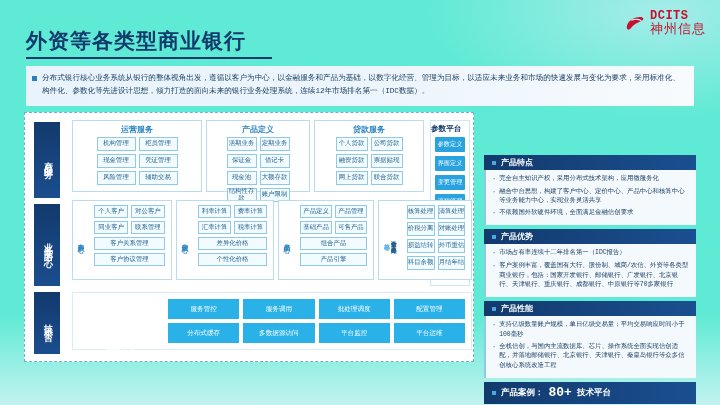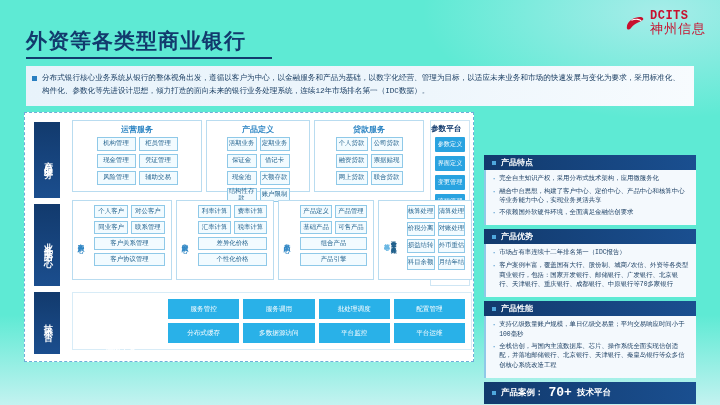--- a/index.html
+++ b/index.html
@@ -302,17 +302,17 @@
           </div>
           <div class="bullet-row">
             <div class="dot">·</div>
             <div class="bullet-txt">全栈信创，与国内主流数据库、芯片、操作系统全面实现信创适配，并落地邮储银行、北京银行、天津银行、秦皇岛银行等众多信创核心系统改造工程</div>
           </div>
         </div>
     </div>
     <div class="case-head">
       <div class="sec-sq"></div>
       <div class="case-title">产品案例：</div>
-      <div class="case-num">70+</div>
+      <div class="case-num">80+</div>
       <div class="case-title">技术平台</div>
     </div>
   </div>
 </div>
 
 </body></html>

